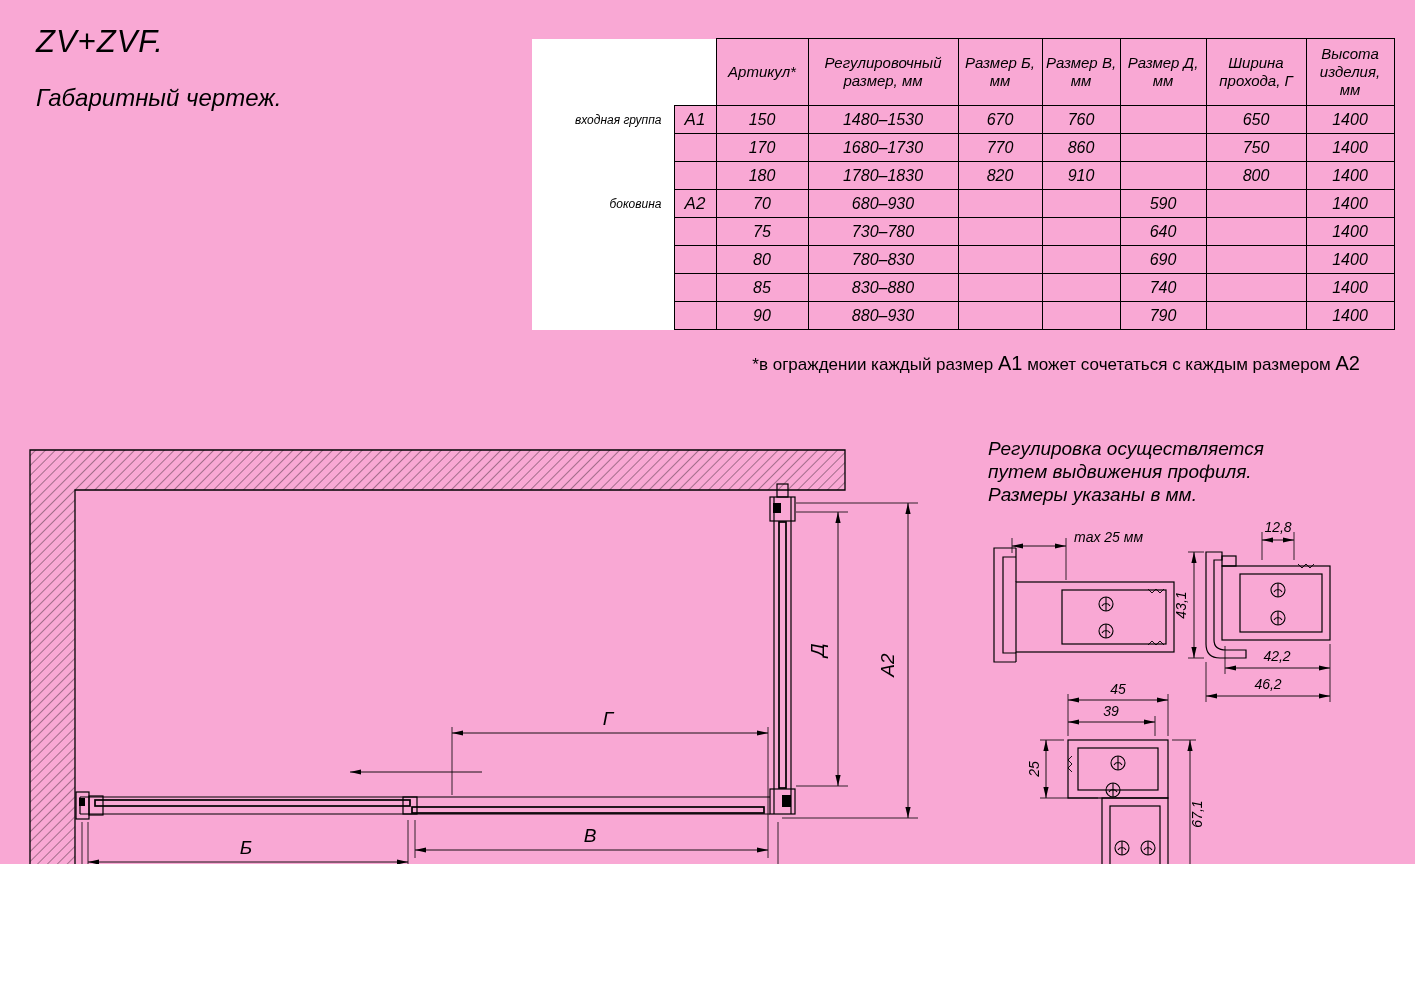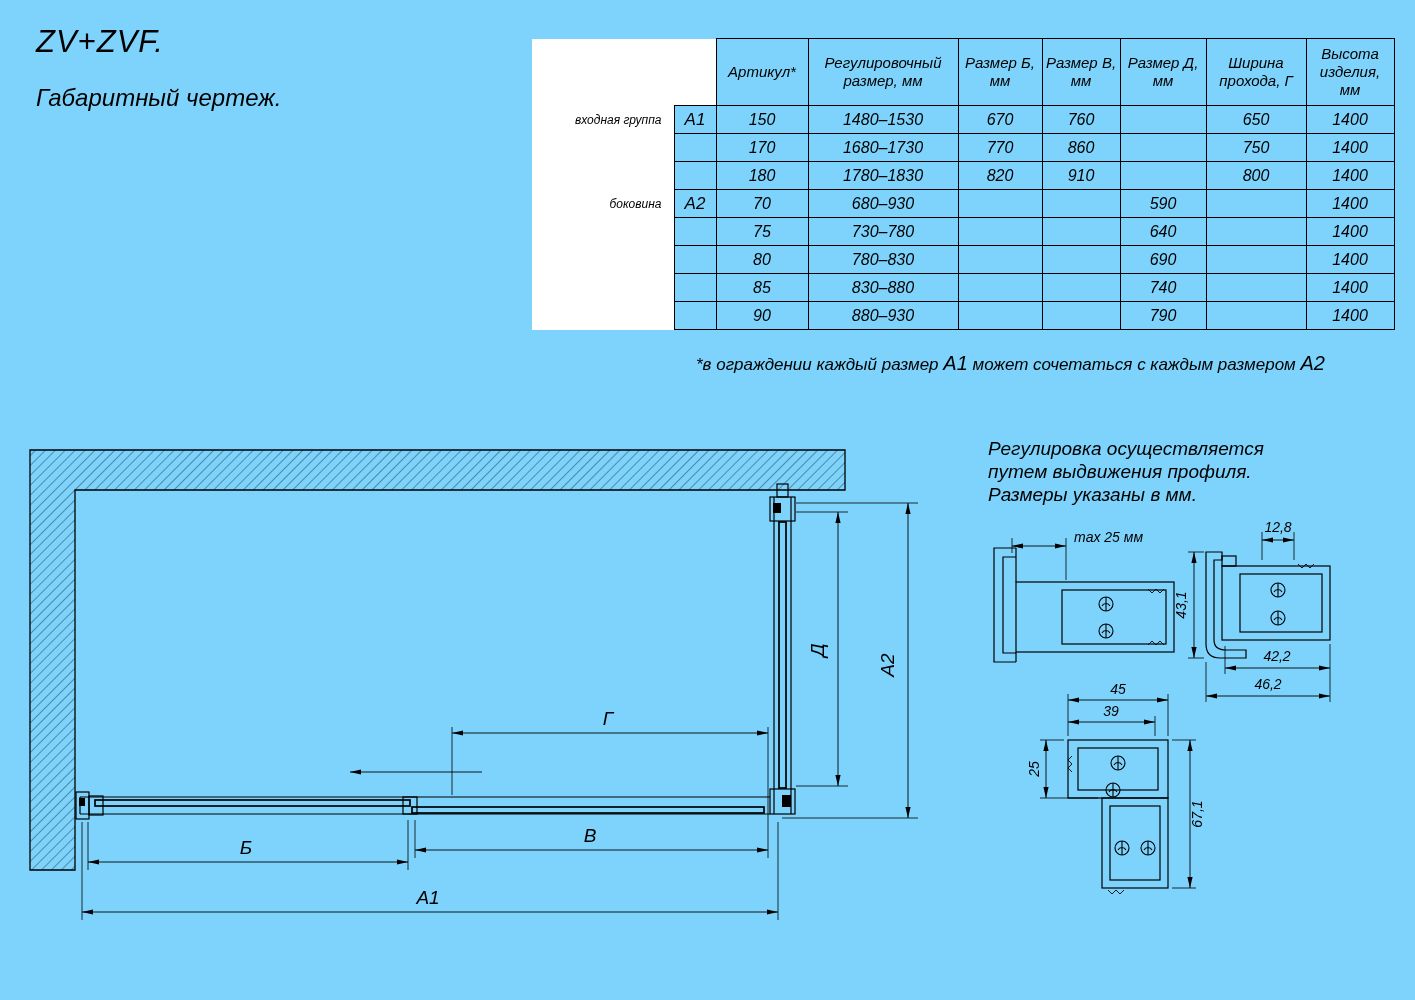--- a/index.html
+++ b/index.html
@@ -1,37 +1,37 @@
 <!DOCTYPE html>
 <html><head>
 <meta charset="utf-8">
 <style>
   html,body { margin:0; padding:0; }
   body { width:1415px; height:1000px; background:#fff; color:#000;
          font-family:"Liberation Sans", sans-serif; }
-  #root { position:relative; width:1415px; height:1000px; background:#7dd3fc; overflow:hidden; }
+  #root { position:relative; width:1415px; height:864px; background:#f9a8d4; overflow:hidden; }
 
   
   .title-block { position:absolute; left:36px; top:24px; font-style:italic; }
   .title-model { font-size:31px; letter-spacing:1px; }
   .title-line  { font-size:24px; margin-top:24px; }
 
   
   .size-table { position:absolute; left:532px; top:38px; border-collapse:collapse; table-layout:fixed; }
   .size-table td { border:1px solid #000; text-align:center; vertical-align:middle;
                    font-style:italic; overflow:hidden; }
   .size-table td.lbl, .size-table td.nob { border:none; background:#fff; }
   .size-table thead td { height:62px; font-size:15px; line-height:1.18; padding:2px 3px; }
   .size-table tbody td { height:27px; font-size:16px; padding:0 3px; }
   .size-table td.lbl { text-align:right; padding-right:12px; font-size:12px; white-space:nowrap; }
   .size-table tbody td.code { font-size:17px; }
 
   
-  .footnote { position:absolute; left:696px; top:352px; width:664px; text-align:left;
-              font-style:italic; font-size:17px; }
+  .footnote { position:absolute; left:696px; top:352px; width:664px; text-align:right;
+              font-size:17px; }
   .fn-em { font-size:20px; }
 
   
   .note { position:absolute; left:988px; top:437px; font-style:italic; font-size:19px; line-height:23px; }
 
   
   #dwg { position:absolute; left:0; top:420px; }
   #dwg .wall  { stroke:#000; stroke-width:1.3; }
   #dwg .med   { stroke:#000; stroke-width:1.2; fill:none; }
   #dwg .glass { stroke:#000; stroke-width:1.7; fill:none; }

